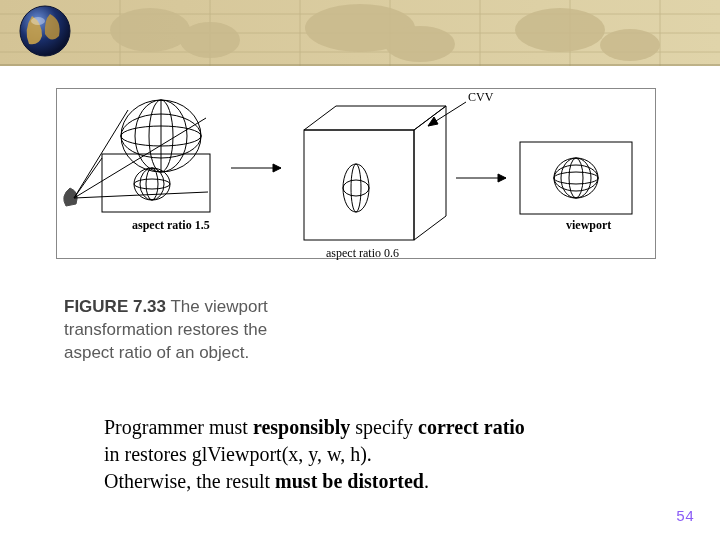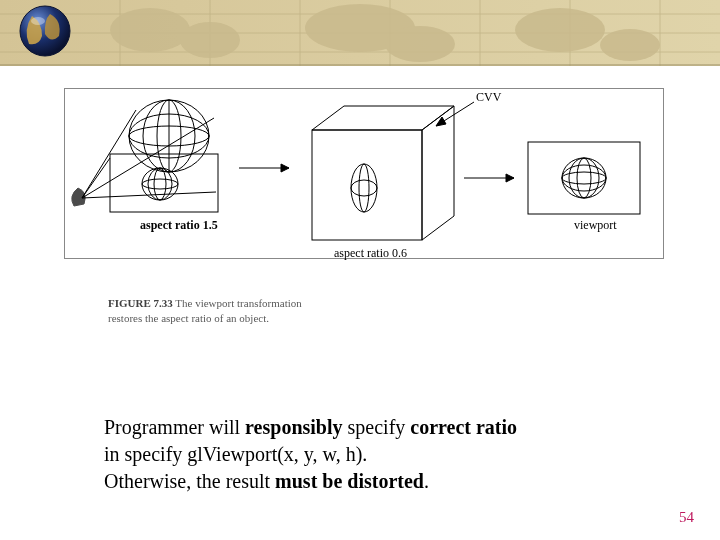--- a/index.html
+++ b/index.html
@@ -20,61 +20,60 @@
   .banner svg { position: absolute; top: 0; left: 0; }
   .globe-bullet {
     position: absolute;
     left: 18px;
     top: 4px;
     width: 54px;
     height: 54px;
   }
   .figure-area {
     position: absolute;
-    left: 64px;
+    left: 56px;
     top: 88px;
     width: 600px;
     height: 210px;
   }
   .figure-area svg { position: absolute; top: 0; left: 0; }
   .fig-label {
     position: absolute;
     font-family: "Times New Roman", serif;
     font-size: 12px;
     color: #000;
   }
   .caption {
     position: absolute;
     left: 64px;
     top: 296px;
     width: 210px;
-    font-family: Liberation Serif, serif;
-    font-size: 11px;
+    font-family: Liberation Sans, sans-serif;
+    font-size: 17px;
     line-height: 1.35;
     color: #5a5a5a;
-    margin-left: 44px;
   }
   .caption b { color: #404040; font-weight: bold; }
   .body-text {
     position: absolute;
     left: 104px;
     top: 414px;
     width: 520px;
     font-family: "Times New Roman", serif;
     font-size: 20px;
     line-height: 1.35;
     color: #000;
   }
   .page-num {
     position: absolute;
     right: 26px;
     bottom: 14px;
-    font-family: Liberation Serif, serif;
+    font-family: Liberation Mono, monospace;
     font-size: 15px;
-    color: #be185d;
+    color: #8b5cf6;
   }
 </style>
 </head>
 <body>
 
 <div class="banner">
   <svg width="720" height="66" viewBox="0 0 720 66">
 
     <g stroke="#b8a97c" stroke-width="0.8" opacity="0.7">
       <line x1="0" y1="14" x2="720" y2="14"></line>
@@ -181,30 +180,30 @@
       <ellipse cx="520" cy="90" rx="22" ry="6"></ellipse>
       <ellipse cx="520" cy="90" rx="22" ry="13"></ellipse>
       <ellipse cx="520" cy="90" rx="7" ry="20"></ellipse>
       <ellipse cx="520" cy="90" rx="15" ry="20"></ellipse>
     </g>
   </svg>
 
   <div class="fig-label" style="left:412px; top:2px;">CVV</div>
   <div class="fig-label" style="left:76px; top:130px;font-weight:bold;">aspect ratio 1.5</div>
   <div class="fig-label" style="left:270px; top:158px;">aspect ratio 0.6</div>
-  <div class="fig-label" style="left:510px; top:130px;">viewport</div>
+  <div class="fig-label" style="left:510px; top:130px;font-weight:bold;">viewport</div>
 </div>
 
 <div class="caption">
   <b>FIGURE 7.33</b><span> The viewport transformation restores the aspect ratio of an object.</span>
 </div>
 
 <div class="body-text">
   <div>
-    <span>Programmer will </span><b>responsibly</b><span> specify </span><b>correct ratio</b>
+    <span>Programmer must </span><b>responsibly</b><span> specify </span><b>correct ratio</b>
   </div>
-  <div>in specify glViewport(x, y, w, h).</div>
+  <div>in restores glViewport(x, y, w, h).</div>
   <div>
     <span>Otherwise, the result </span><b>must be distorted</b><span>.</span>
   </div>
 </div>
 
 <div class="page-num">54</div>
 
 </body></html>

